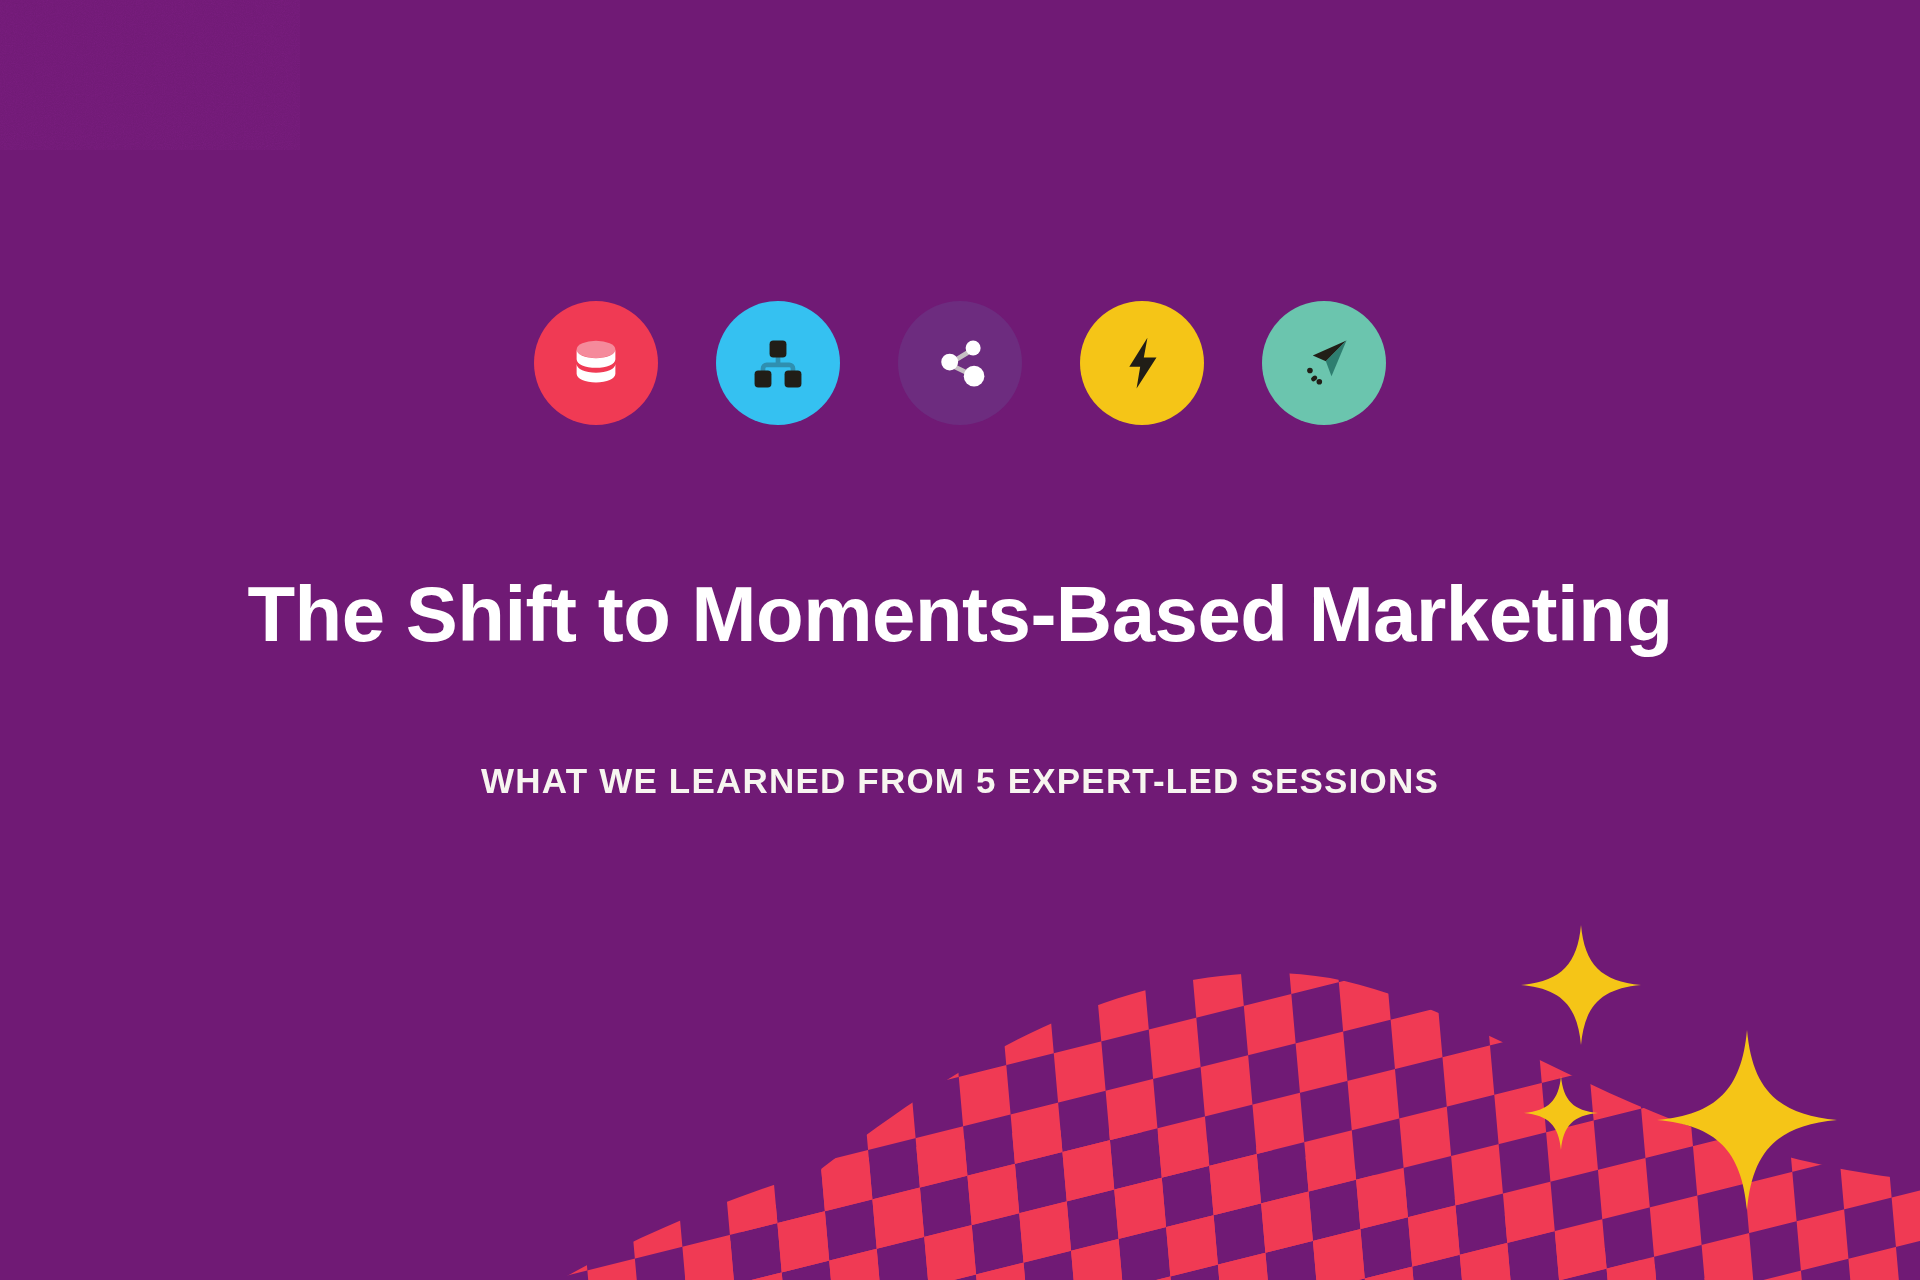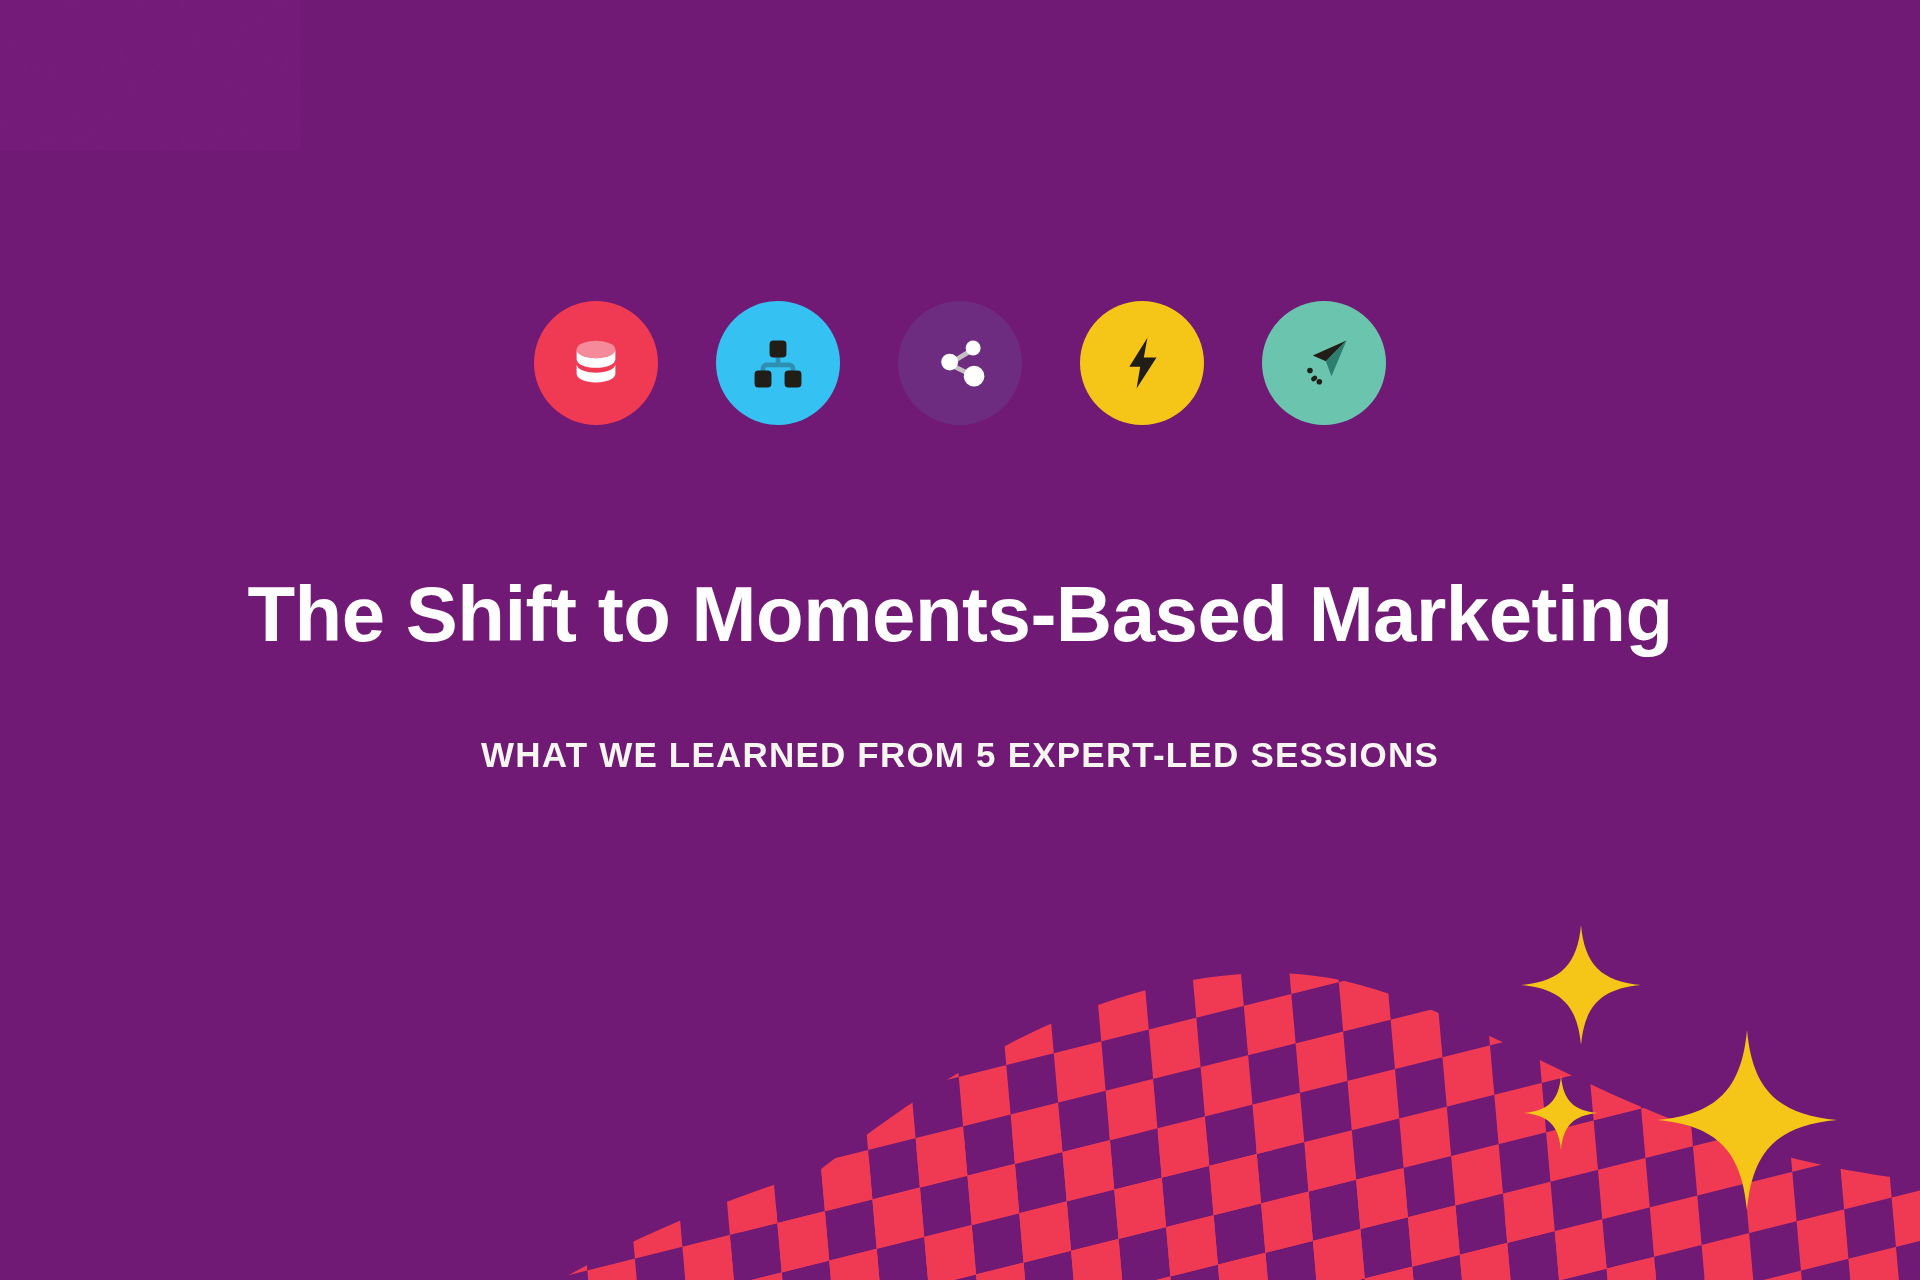--- a/index.html
+++ b/index.html
@@ -72,21 +72,21 @@
     color: #FFFFFF;
     font-size: 78px;
     font-weight: 700;
     letter-spacing: -0.5px;
     line-height: 1.08;
     white-space: nowrap;
   }
   #subtitle {
     position: absolute;
     left: 0;
-    top: 706px;
+    top: 732px;
     width: 1920px;
     text-align: center;
     color: #F7F5F0;
     font-size: 35px;
     font-weight: 700;
     letter-spacing: 1.2px;
     text-transform: uppercase;
     white-space: nowrap;
   }
 </style>

